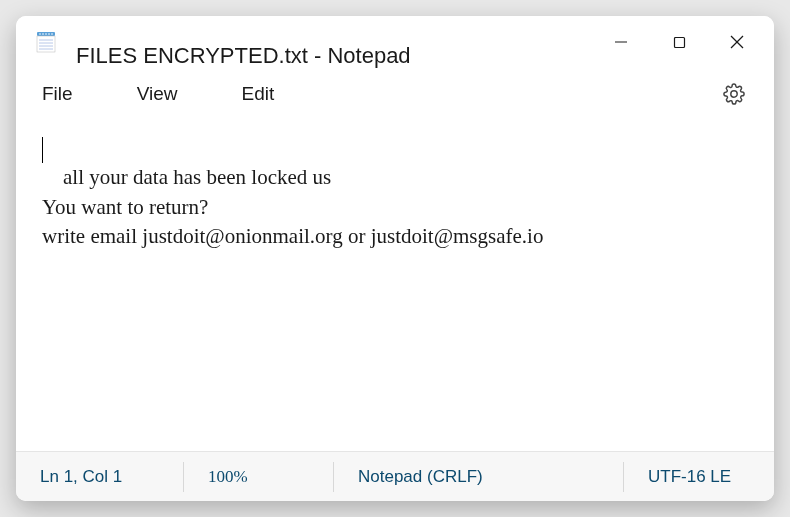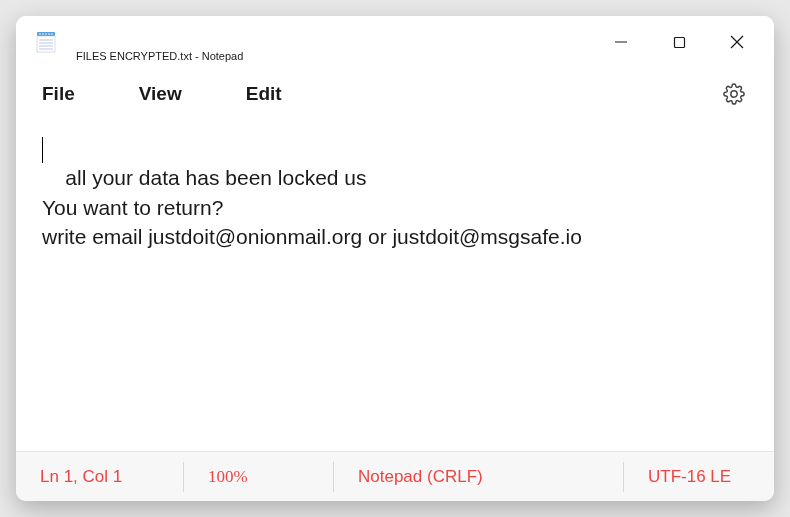--- a/index.html
+++ b/index.html
@@ -42,21 +42,21 @@
       width: 24px;
       height: 24px;
       margin-right: 18px;
       display: flex;
       align-items: center;
       justify-content: center;
     }
     
     .title-text {
       flex: 1;
-      font-size: 11px;
+      font-size: 22px;
       color: #1a1a1a;
       font-weight: 400;
       margin-top: 28px;
     }
     
     .win-controls {
       display: flex;
       align-items: center;
       gap: 0;
     }
@@ -71,21 +71,20 @@
       cursor: default;
     }
     
     .menubar {
       height: 52px;
       display: flex;
       align-items: center;
       padding: 0 18px;
       background: #ffffff;
       justify-content: space-between;
-      font-weight: bold;
     }
     
     .menu-items {
       display: flex;
       gap: 48px;
     }
     
     .menu-item {
       font-size: 19px;
       color: #1a1a1a;
@@ -99,21 +98,21 @@
       display: flex;
       align-items: center;
       justify-content: center;
       cursor: default;
       margin-right: 4px;
     }
     
     .content {
       flex: 1;
       padding: 14px 26px;
-      font-family: Liberation Sans, sans-serif;
+      font-family: Liberation Serif, serif;
       font-size: 21px;
       line-height: 1.4;
       color: #1a1a1a;
       white-space: pre-wrap;
       word-wrap: break-word;
       position: relative;
     }
     
     .cursor-caret {
       position: absolute;
@@ -124,21 +123,21 @@
       top: 17px;
     }
     
     .statusbar {
       height: 50px;
       display: flex;
       align-items: center;
       background: #f7f7f7;
       border-top: 1px solid #e5e5e5;
       font-size: 17px;
-      color: #ef4444;
+      color: #0c4a6e;
     }
     
     .status-cell {
       padding: 0 24px;
       height: 30px;
       display: flex;
       align-items: center;
       border-right: 1px solid #d8d8d8;
     }
     

